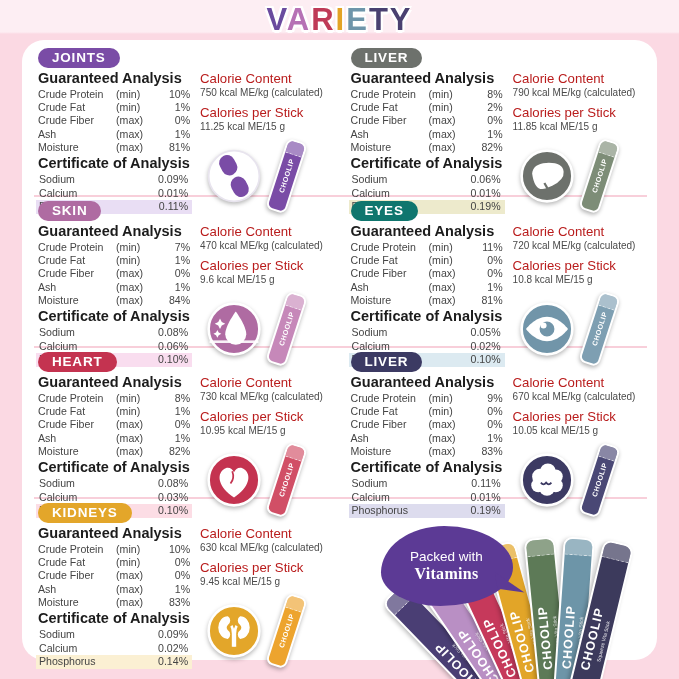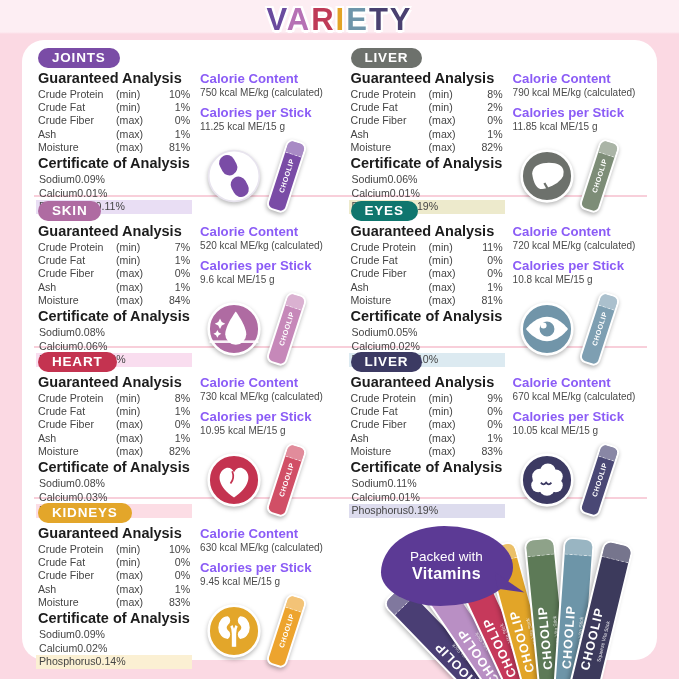--- a/index.html
+++ b/index.html
@@ -21,43 +21,43 @@
   .badge{display:inline-block;color:#fff;font-weight:bold;font-size:13.5px;
     padding:2px 14px 3px;border-radius:14px;letter-spacing:.8px;margin:0 0 1px 2px;}
   .panel-body{display:flex;}
   .col-left{width:53%;}
   .col-right{width:47%;padding-left:8px;box-sizing:border-box;}
   .ga-head,.coa-head{font-size:14.5px;font-weight:bold;color:#1c1c1c;margin:1px 0 2px 2px;line-height:16px;}
   table.ga{width:100%;border-collapse:collapse;font-size:10.6px;color:#454545;}
   table.ga td{padding:0 2px;line-height:13.2px;white-space:nowrap;}
   td.a-basis{width:30%;}
   td.a-val{width:20%;text-align:right;}
-  .cert-row{display:flex;font-size:10.6px;color:#454545;
+  .cert-row{display:flex;justify-content:space-between;font-size:10.6px;color:#454545;
     line-height:13.6px;padding:0 4px 0 3px;}
-  .cc-head{font-size:13.2px;font-weight:bold;color:#8b5cf6;margin:2px 0 1px;line-height:15px;}
+  .cc-head{font-size:13.2px;font-weight:normal;color:#b91c1c;margin:2px 0 1px;line-height:15px;}
   .cc-val{font-size:10px;color:#4a4a4a;margin:0 0 7px;white-space:nowrap;}
   .icon-row{display:flex;align-items:center;gap:14px;margin-top:1px;padding-left:6px;}
   .organ-circle{width:56px;height:56px;display:block;filter:drop-shadow(0 2px 2px rgba(0,0,0,.28));}
   .organ-circle svg{width:100%;height:100%;display:block;}
   .mini-stick{width:17px;height:70px;border-radius:7px;transform:rotate(18deg);position:relative;
     display:flex;align-items:center;justify-content:center;border:2px solid #fff;
     box-shadow:0 2px 4px rgba(0,0,0,.3);}
   .mini-stick::before{content:"";position:absolute;top:0;left:0;right:0;height:12px;
     background:rgba(255,255,255,.35);border-radius:5px 5px 0 0;border-bottom:1px dashed rgba(255,255,255,.7);}
   .mini-stick-text{writing-mode:vertical-rl;transform:rotate(180deg);color:#fff;
     font-size:7px;font-weight:bold;letter-spacing:.5px;}
 
   .promo{overflow:visible;}
   .bubble{position:absolute;left:34px;top:24px;width:132px;height:80px;background:#5c3a95;
     border-radius:48% 52% 55% 45% / 58% 52% 48% 42%;
     display:flex;flex-direction:column;align-items:center;justify-content:center;color:#fff;z-index:3;}
   .bubble::after{content:"";position:absolute;right:-12px;bottom:10px;width:30px;height:24px;
     background:#5c3a95;clip-path:polygon(0 0,100% 85%,10% 70%);}
   .bubble .l1{font-size:13.5px;font-weight:normal;line-height:16px;}
-  .bubble .l2{font-size:16px;font-weight:bold;letter-spacing:.3px;line-height:18px;}
+  .bubble .l2{font-size:16px;font-weight:bold;letter-spacing:.3px;line-height:18px;font-family:Liberation Serif, serif;}
   .fan{position:absolute;right:-20px;bottom:-88px;width:290px;height:300px;}
   .fan-stick{position:absolute;bottom:0;width:27px;height:195px;border-radius:9px;
     transform-origin:50% 100%;border:2px solid #fff;box-shadow:-2px 2px 4px rgba(0,0,0,.25);
     display:flex;align-items:center;justify-content:center;gap:1px;}
   .fan-stick::before{content:"";position:absolute;top:0;left:0;right:0;height:15px;
     background:rgba(255,255,255,.3);border-radius:7px 7px 0 0;border-bottom:1px dashed rgba(255,255,255,.7);}
   .fan-stick::after{content:"";position:absolute;bottom:26px;left:50%;margin-left:-8px;width:16px;height:16px;
     border:2px solid rgba(255,255,255,.85);border-radius:50%;box-sizing:border-box;}
   .fs-brand{writing-mode:vertical-rl;transform:rotate(180deg);color:#fff;font-size:12.5px;
     font-weight:bold;letter-spacing:1px;}
@@ -259,21 +259,21 @@
           <span>Calcium</span>
           <span>0.06%</span>
                 </div>
         <div class="cert-row" style="background: rgb(249, 221, 239);">
           <span>Phosphorus</span>
           <span>0.10%</span>
                 </div>
       </div>
       <div class="col-right">
         <div class="cc-head">Calorie Content</div>
-        <div class="cc-val">520 kcal ME/kg (calculated)</div>
+        <div class="cc-val">470 kcal ME/kg (calculated)</div>
         <div class="cc-head">Calories per Stick</div>
         <div class="cc-val">9.6 kcal ME/15 g</div>
         <div class="icon-row">
           <span class="organ-circle" style="color: rgb(175, 107, 162);">
                     <svg viewBox="0 0 64 64">
                       <circle cx="32" cy="32" r="29" fill="currentColor" stroke="#fff" stroke-width="3"></circle>
                       <path fill="#fff" d="M34 12 C34 12 22 28 22 38 a12 12 0 0 0 24 0 C46 28 34 12 34 12z"></path>
                       <path fill="#fff" d="M16 20 l2 4 4 2 -4 2 -2 4 -2 -4 -4 -2 4 -2z"></path>
                       <path fill="#fff" d="M13 33 l1.5 3 3 1.5 -3 1.5 -1.5 3 -1.5 -3 -3 -1.5 3 -1.5z"></path>
                       <rect x="4" y="45" width="56" height="3" fill="#fff" opacity=".9"></rect>

